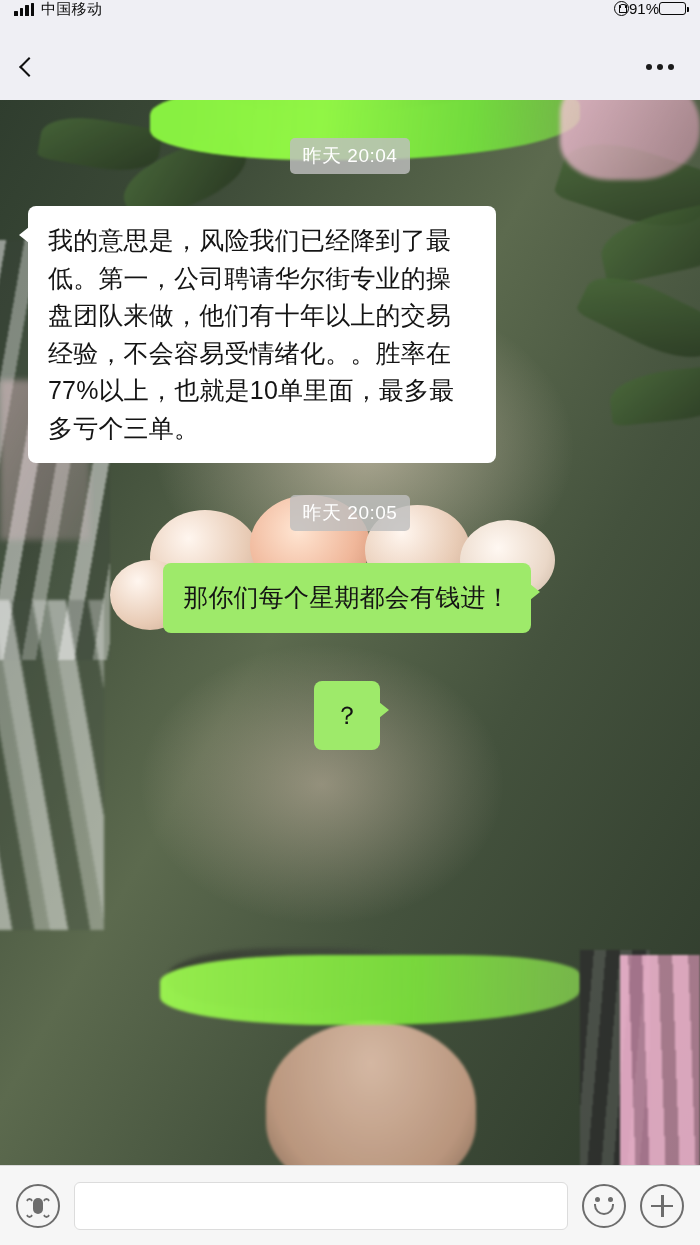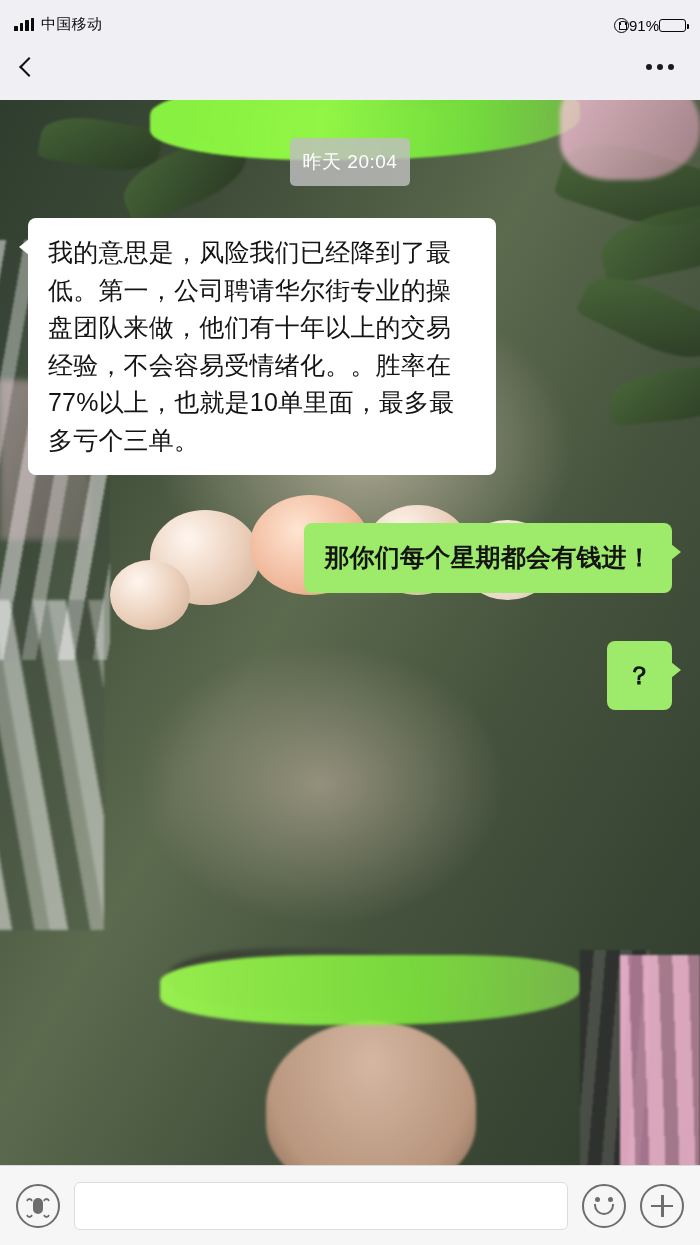--- a/index.html
+++ b/index.html
@@ -116,21 +116,21 @@
       rgba(255,190,220,.82) 0 16px,
       rgba(240,160,200,.6) 16px 30px);
     filter: blur(1.1px);
   }
 
   
   .statusbar {
     position: relative; z-index: 20;
     height: 34px;
     background: #efeff4;
-    display: flex; align-items: flex-end;
+    display: flex; align-items: flex-start;
     padding: 0 14px;
     font-size: 15px; color: #0a0a0a;
   }
   .sb-left { display: flex; align-items: center; gap: 7px; }
   .sig { display: flex; align-items: flex-end; gap: 2px; height: 13px; }
   .sig i { width: 3.5px; background: #0a0a0a; display: block; border-radius: .5px; }
   .sig i:nth-child(1) { height: 5px; }
   .sig i:nth-child(2) { height: 8px; }
   .sig i:nth-child(3) { height: 11px; }
   .sig i:nth-child(4) { height: 13px; }
@@ -199,27 +199,27 @@
     overflow: hidden;
   }
   .timestamp {
     display: flex; justify-content: center;
     margin: 14px 0 16px;
   }
   .timestamp span {
     background: rgba(190,190,190,.82);
     color: #fff;
     font-size: 19px;
-    padding: 11px 13px;
+    padding: 5px 13px;
     border-radius: 5px;
     letter-spacing: .5px;
   }
   .row { display: flex; padding: 16px 22px; margin-bottom: 16px; }
   .row.left { justify-content: flex-start; }
-  .row.right { justify-content: flex-end; font-weight: bold; }
+  .row.right { justify-content: center; }
   .bubble {
     position: relative;
     max-width: 468px;
     font-size: 25px;
     line-height: 1.5;
     padding: 16px 20px;
     border-radius: 8px;
     word-break: break-word;
     letter-spacing: .2px;
   }
@@ -385,20 +385,23 @@
   <div class="chat">
 
     <div class="timestamp">
       <span>昨天 20:04</span>
     </div>
 
     <div class="row left">
       <div class="bubble in">我的意思是，风险我们已经降到了最低。第一，公司聘请华尔街专业的操盘团队来做，他们有十年以上的交易经验，不会容易受情绪化。。胜率在77%以上，也就是10单里面，最多最多亏个三单。</div>
     </div>
 
+    <div class="timestamp">
+      <span>昨天 20:05</span>
+    </div>
 
 
 
     <div class="row right">
       <div class="bubble out">那你们每个星期都会有钱进！</div>
     </div>
 
     <div class="row right">
       <div class="bubble out short">？</div>
     </div>

